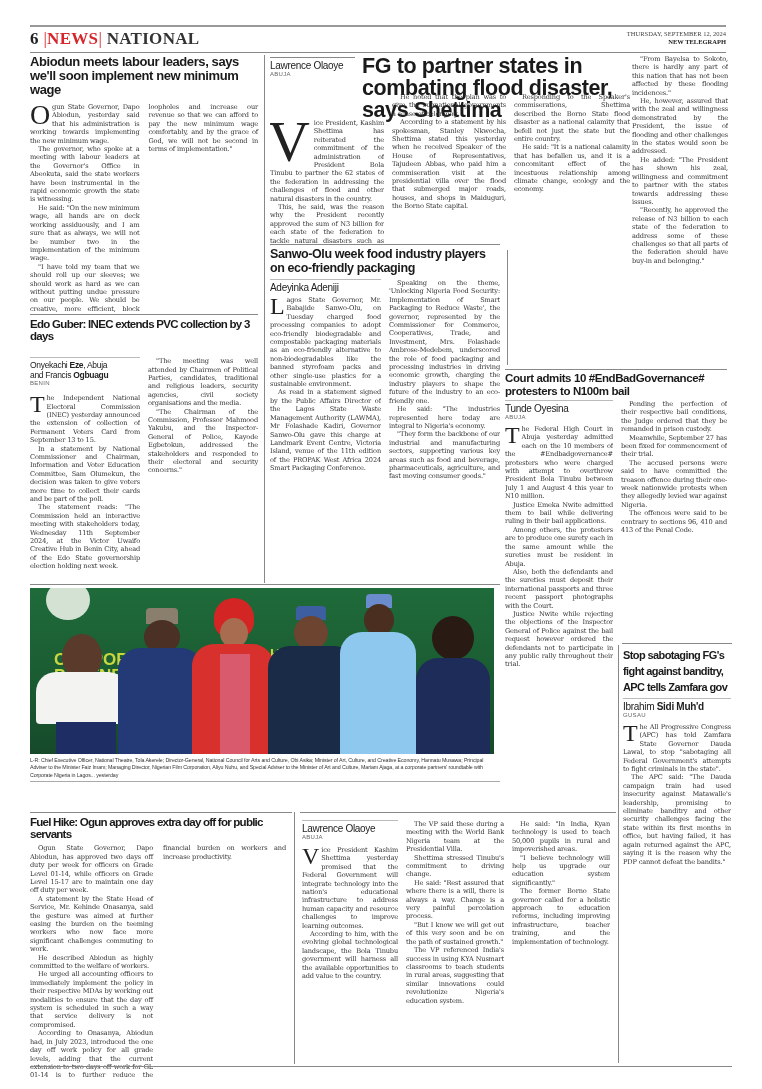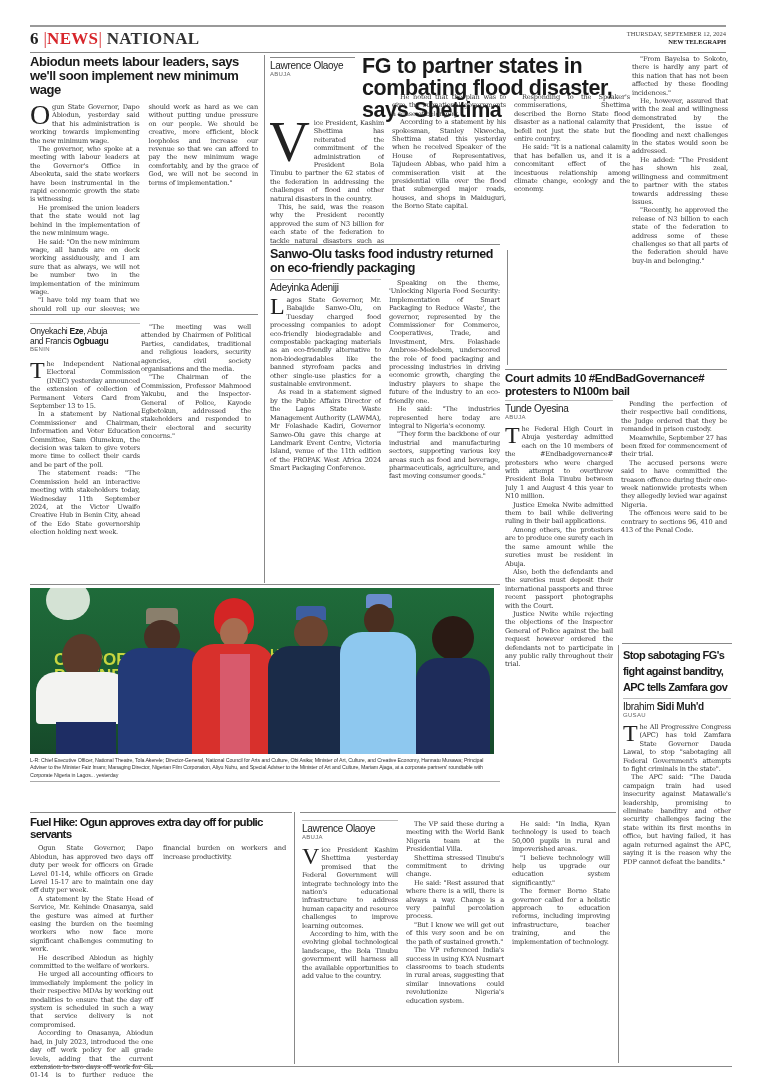--- a/index.html
+++ b/index.html
@@ -43,21 +43,20 @@
   <div>THURSDAY, SEPTEMBER 12, 2024</div>
   <div class="pub">NEW TELEGRAPH</div>
 </div>
 <div class="abs hr" style="left:30px;top:52px;width:696px"></div>
 
 <div class="abs" style="left:30px;top:55px;width:228px">
   <div class="hl" style="font-size:13px;line-height:14px">Abiodun meets labour leaders, says we'll soon implement new minimum wage</div>
   <div class="body cols2" style="margin-top:6px;height:218px;column-fill:auto">
     <p class="nd"><span class="dc" style="font-size:28px;line-height:22px">O</span><span>gun State Governor, Dapo Abiodun, yesterday said that his administration is working towards implementing the new minimum wage.</span></p>
     <p>The governor, who spoke at a meeting with labour leaders at the Governor's Office in Abeokuta, said the state workers have been instrumental in the rapid economic growth the state is witnessing.</p>
-    <p>He promised the union leaders that the state would not lag behind in the implementation of the new minimum wage.</p>
     <p>He said: "On the new minimum wage, all hands are on deck working assiduously, and I am sure that as always, we will not be number two in the implementation of the minimum wage.</p>
     <p>"I have told my team that we should roll up our sleeves; we should work as hard as we can without putting undue pressure on our people. We should be creative, more efficient, block loopholes and increase our revenue so that we can afford to pay the new minimum wage comfortably, and by the grace of God, we will not be second in terms of implementation."</p>
   </div>
 </div>
 <div class="abs vr" style="left:264px;top:55px;height:528px"></div>
 
 <div class="abs" style="left:270px;top:55px;width:456px;height:190px">
   <div class="abs" style="left:0;top:2px;width:85px">
     <div class="hr" style="margin-bottom:2px"></div>
     <div class="byline">Lawrence Olaoye</div>
@@ -71,30 +70,31 @@
   <div class="abs body" style="left:122px;top:38px;width:114px;height:150px;overflow:hidden">
     <p>He noted that the plan was to give the subnational governments a sense of belonging.</p>
     <p>According to a statement by his spokesman, Stanley Nkwocha, Shettima stated this yesterday when he received Speaker of the House of Representatives, Tajudeen Abbas, who paid him a commiseration visit at the presidential villa over the flood that submerged major roads, houses, and shops in Maiduguri, the Borno State capital.</p>
   </div>
   <div class="abs body" style="left:244px;top:38px;width:116px;height:248px;overflow:hidden">
     <p>Responding to the Speaker's commiserations, Shettima described the Borno State flood disaster as a national calamity that befell not just the state but the entire country.</p>
     <p>He said: "It is a national calamity that has befallen us, and it is a concomitant effect of the incestuous relationship among climate change, ecology and the economy.</p>
   </div>
   <div class="abs body" style="left:362px;top:0;width:96px;height:300px;overflow:hidden">
     <p>"From Bayelsa to Sokoto, there is hardly any part of this nation that has not been affected by these flooding incidences."</p>
-    <p>He, however, assured that with the zeal and willingness demonstrated by the President, the issue of flooding and next challenges in the states would soon be addressed.</p>
+    <p>He, however, assured that with the zeal and willingness demonstrated by the President, the issue of flooding and other challenges in the states would soon be addressed.</p>
     <p>He added: "The President has shown his zeal, willingness and commitment to partner with the states towards addressing these issues.</p>
     <p>"Recently, he approved the release of N3 billion to each state of the federation to address some of these challenges so that all parts of the federation should have buy-in and belonging."</p>
   </div>
 </div>
 <div class="abs vr" style="left:507px;top:250px;height:115px"></div>
 
 <div class="abs hr" style="left:30px;top:314px;width:228px"></div>
 <div class="abs" style="left:30px;top:318px;width:228px">
-  <div style="display:flex;gap:1px;margin-top:5px">
+  <div class="hl" style="font-size:11.5px;letter-spacing:-0.7px">Edo Guber: INEC extends PVC collection by 3 days</div>
+  <div style="display:flex;gap:8px;margin-top:15px">
     <div style="width:110px">
       <div class="hr" style="margin-bottom:2px;border-color:#bbb"></div>
       <div class="byline" style="font-size:8.5px;line-height:10px">
         <span>Onyekachi </span><b>Eze</b><span>, Abuja</span><br>
         <span>and </span><span>Francis </span><b>Ogbuagu</b>
       </div>
       <div class="loc" style="margin-bottom:8px">BENIN</div>
       <div class="body" style="height:180px;overflow:hidden">
         <p class="nd"><span class="dc">T</span><span>he Independent National Electoral Commission (INEC) yesterday announced the extension of collection of Permanent Voters Card from September 13 to 15.</span></p>
         <p>In a statement by National Commissioner and Chairman, Information and Voter Education Committee, Sam Olumekun, the decision was taken to give voters more time to collect their cards and be part of the poll.</p>
@@ -103,21 +103,21 @@
     </div>
     <div class="body" style="width:110px;height:240px;overflow:hidden">
       <p>"The meeting was well attended by Chairmen of Political Parties, candidates, traditional and religious leaders, security agencies, civil society organisations and the media.</p>
       <p>"The Chairman of the Commission, Professor Mahmood Yakubu, and the Inspector-General of Police, Kayode Egbetokun, addressed the stakeholders and responded to their electoral and security concerns."</p>
     </div>
   </div>
 </div>
 
 <div class="abs hr" style="left:270px;top:244px;width:230px"></div>
 <div class="abs" style="left:270px;top:248px;width:230px">
-  <div class="hl" style="font-size:12.5px;line-height:13.5px">Sanwo-Olu tasks food industry returned on eco-friendly packaging</div>
+  <div class="hl" style="font-size:12.5px;line-height:13.5px">Sanwo-Olu week food industry players on eco-friendly packaging</div>
   <div style="display:flex;gap:8px;margin-top:4px">
     <div style="width:111px">
       <div class="hr" style="margin-bottom:2px;border-color:#bbb"></div>
       <div class="byline" style="margin-bottom:3px">Adeyinka Adeniji</div>
       <div class="body" style="height:270px;overflow:hidden">
         <p class="nd"><span class="dc">L</span><span>agos State Governor, Mr. Babajide Sanwo-Olu, on Tuesday charged food processing companies to adopt eco-friendly biodegradable and compostable packaging materials as an eco-friendly alternative to non-biodegradables like the banned styrofoam packs and other single-use plastics for a sustainable environment.</span></p>
         <p>As read in a statement signed by the Public Affairs Director of the Lagos State Waste Management Authority (LAWMA), Mr Folashade Kadiri, Governor Sanwo-Olu gave this charge at Landmark Event Centre, Victoria Island, venue of the 11th edition of the PROPAK West Africa 2024 Smart Packaging Conference.</p>
       </div>
     </div>
     <div class="body" style="width:111px;height:295px;overflow:hidden">

